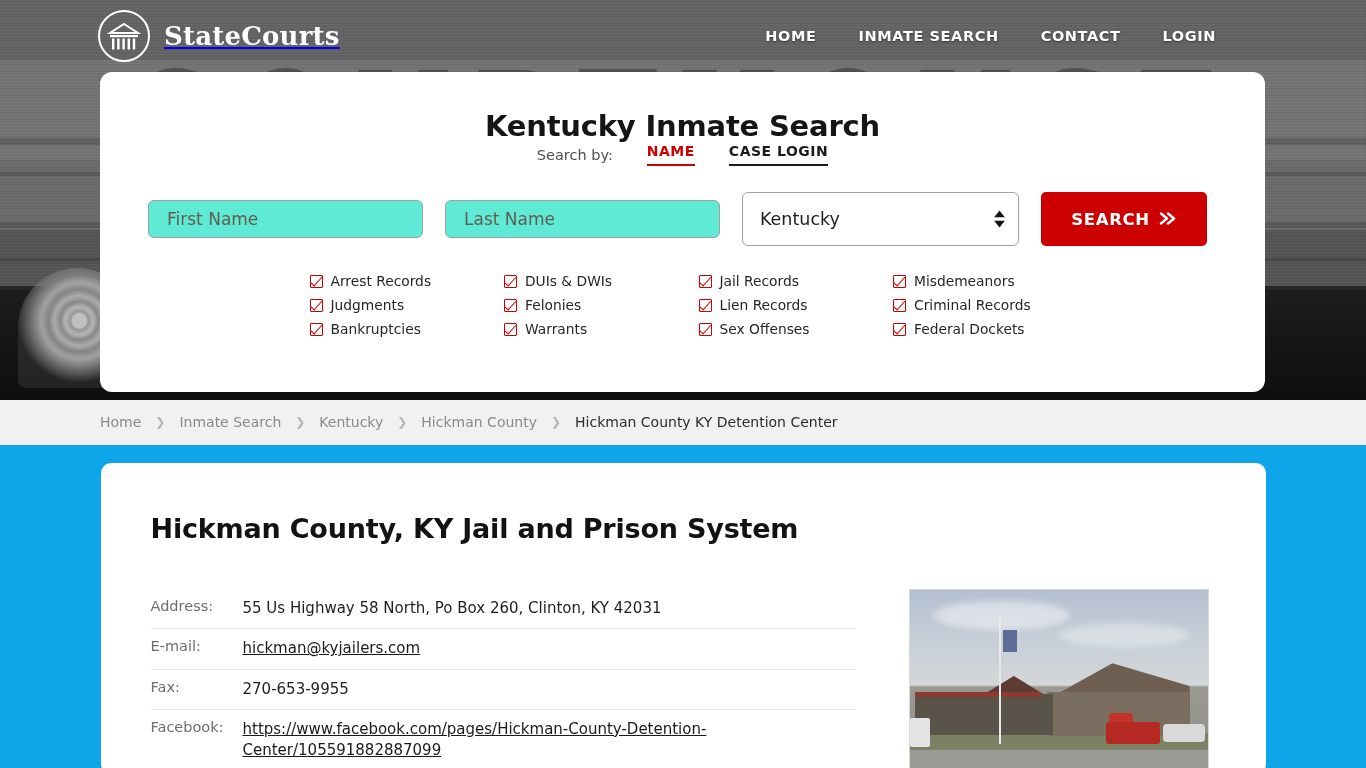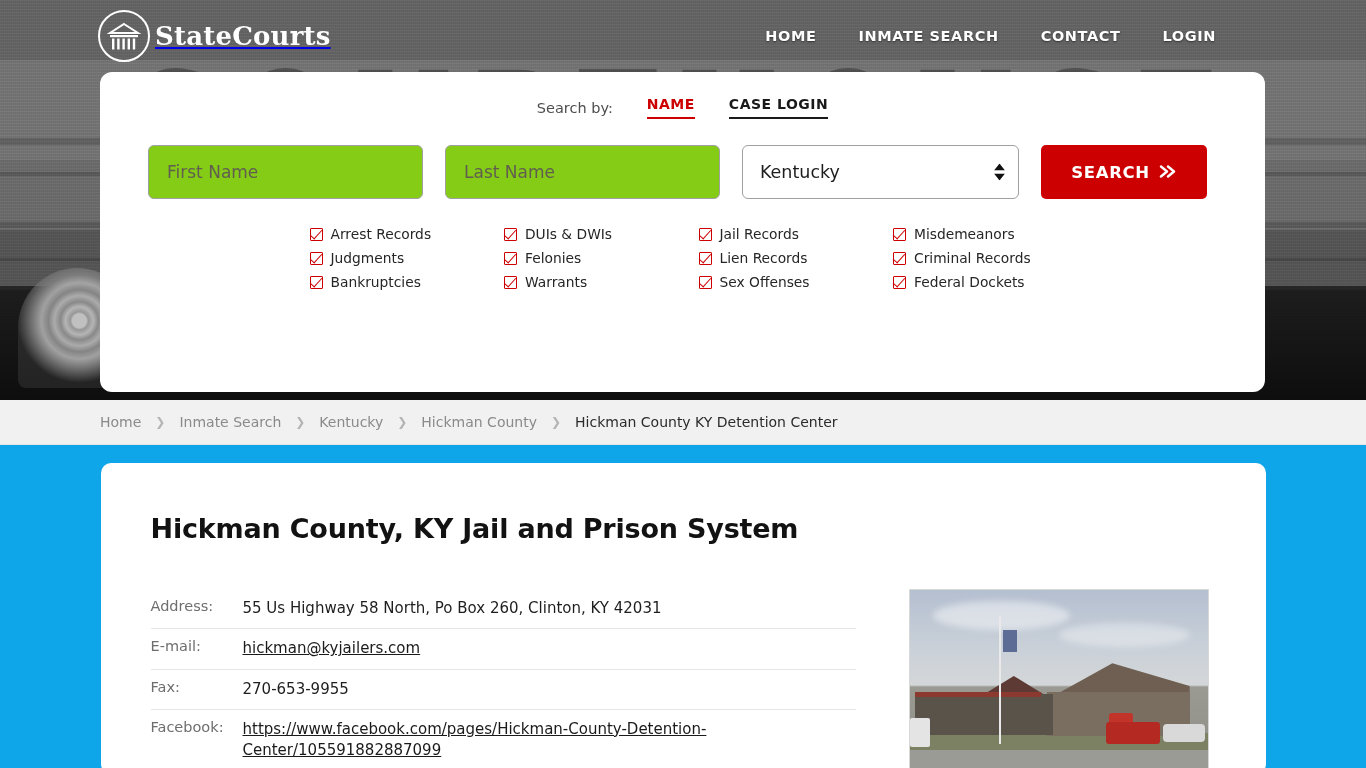--- a/index.html
+++ b/index.html
@@ -74,21 +74,21 @@
 
   
   .topbar {
     position: relative;
     z-index: 5;
     height: 72px;
     display: flex;
     align-items: center;
     padding: 0 150px 0 98px;
   }
-  .brand { display: flex; align-items: center; gap: 5px; }
+  .brand { display: flex; align-items: center; gap: 14px; }
   .brand-mark {
     width: 52px; height: 52px;
     border-radius: 50%;
     border: 2.5px solid #ffffff;
     display: flex; align-items: center; justify-content: center;
     flex: none;
   }
   .brand-name {
     color: #ffffff;
     font-family: "DejaVu Serif", "Liberation Serif", serif;
@@ -142,24 +142,24 @@
   .tab.active { color: #cc0000; border-bottom: 2.5px solid #cc0000; }
   .tab.inactive { color: #1a1a1a; border-bottom: 2.5px solid #1a1a1a; }
 
   .form-row {
     display: flex;
     align-items: center;
     gap: 22px;
     margin-top: 26px;
   }
   .field {
-    height: 54px;
+    height: 38px;
     border: 1px solid #a0a0a0;
     border-radius: 6px;
-    background: #84cc16;
+    background: #5eead4;
     padding: 0 18px;
     font-size: 17px;
     color: #5d5a4a;
     font-family: "DejaVu Sans", "Liberation Sans", sans-serif;
     outline: none;
   }
   .field::placeholder { color: #615e50; opacity: 1; }
   .field.first { width: 275px; }
   .field.last  { width: 275px; }
   .select-wrap {
@@ -364,20 +364,21 @@
 
     <nav class="nav">
       <a href="#">HOME</a>
       <a href="#">INMATE SEARCH</a>
       <a href="#">CONTACT</a>
       <a href="#">LOGIN</a>
     </nav>
   </div>
 
   <div class="search-card">
+    <h1 class="search-title">Kentucky Inmate Search</h1>
 
     <div class="searchby-row">
       <span class="searchby-label">Search by:</span>
       <span class="tab active">NAME</span>
       <span class="tab inactive">CASE LOGIN</span>
     </div>
 
     <div class="form-row">
       <input class="field first" type="text" placeholder="First Name" style="">
       <input class="field last" type="text" placeholder="Last Name" style="">

